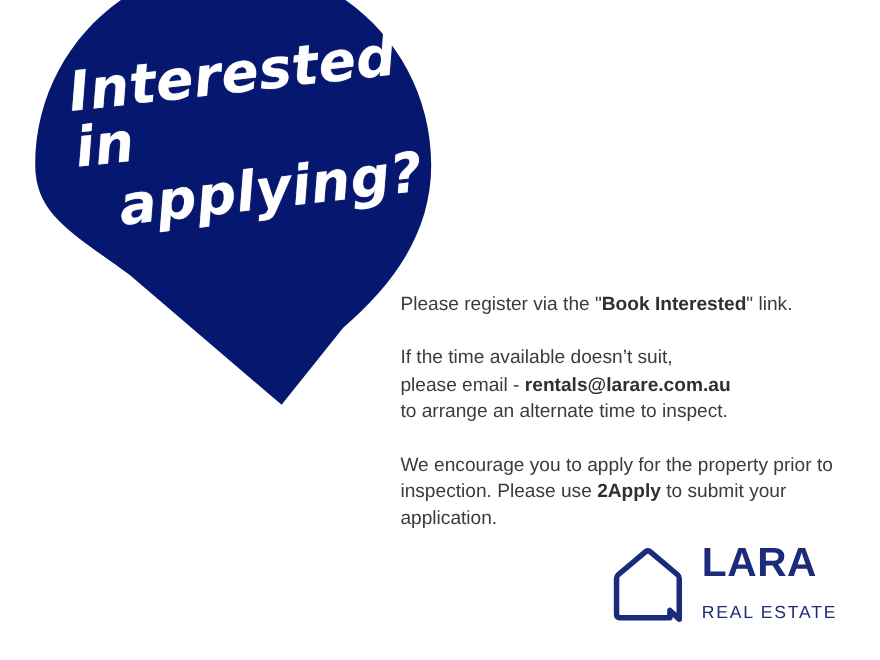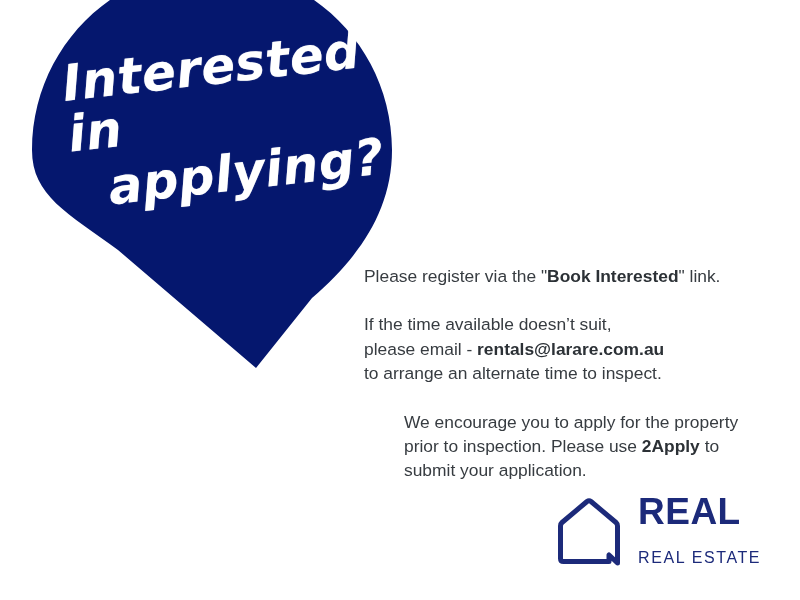--- a/index.html
+++ b/index.html
@@ -69,21 +69,20 @@
     color: #373c41;
     font-size: 17.4px;
     line-height: 24.4px;
     font-weight: 400;
   }
   #body-copy p {
     margin: 0 0 24px 0;
   }
   #body-copy p:last-child {
     margin-bottom: 0;
-    margin-left: 40px;
   }
   #body-copy b {
     font-weight: 700;
     color: #2c3136;
   }
 
   
   #logo {
     position: absolute;
     left: 556px;
@@ -173,18 +172,18 @@
                  L 61.5 69
                  L 53 61
                  L 53 67.5
                  L 7.5 67.5
                  Q 4.5 67.5 4.5 64.5
                  L 4.5 32
                  Q 4.5 29.8 6 28.5 Z" fill="none" stroke="#1c2a7a" stroke-width="5" stroke-linejoin="round" stroke-linecap="round"></path>
       </svg>
     </span>
     <span id="logo-words">
-      <span id="logo-name">REAL</span>
+      <span id="logo-name">LARA</span>
       <span id="logo-tagline">REAL ESTATE</span>
     </span>
   </div>
 
 </div>
 
 </body></html>

